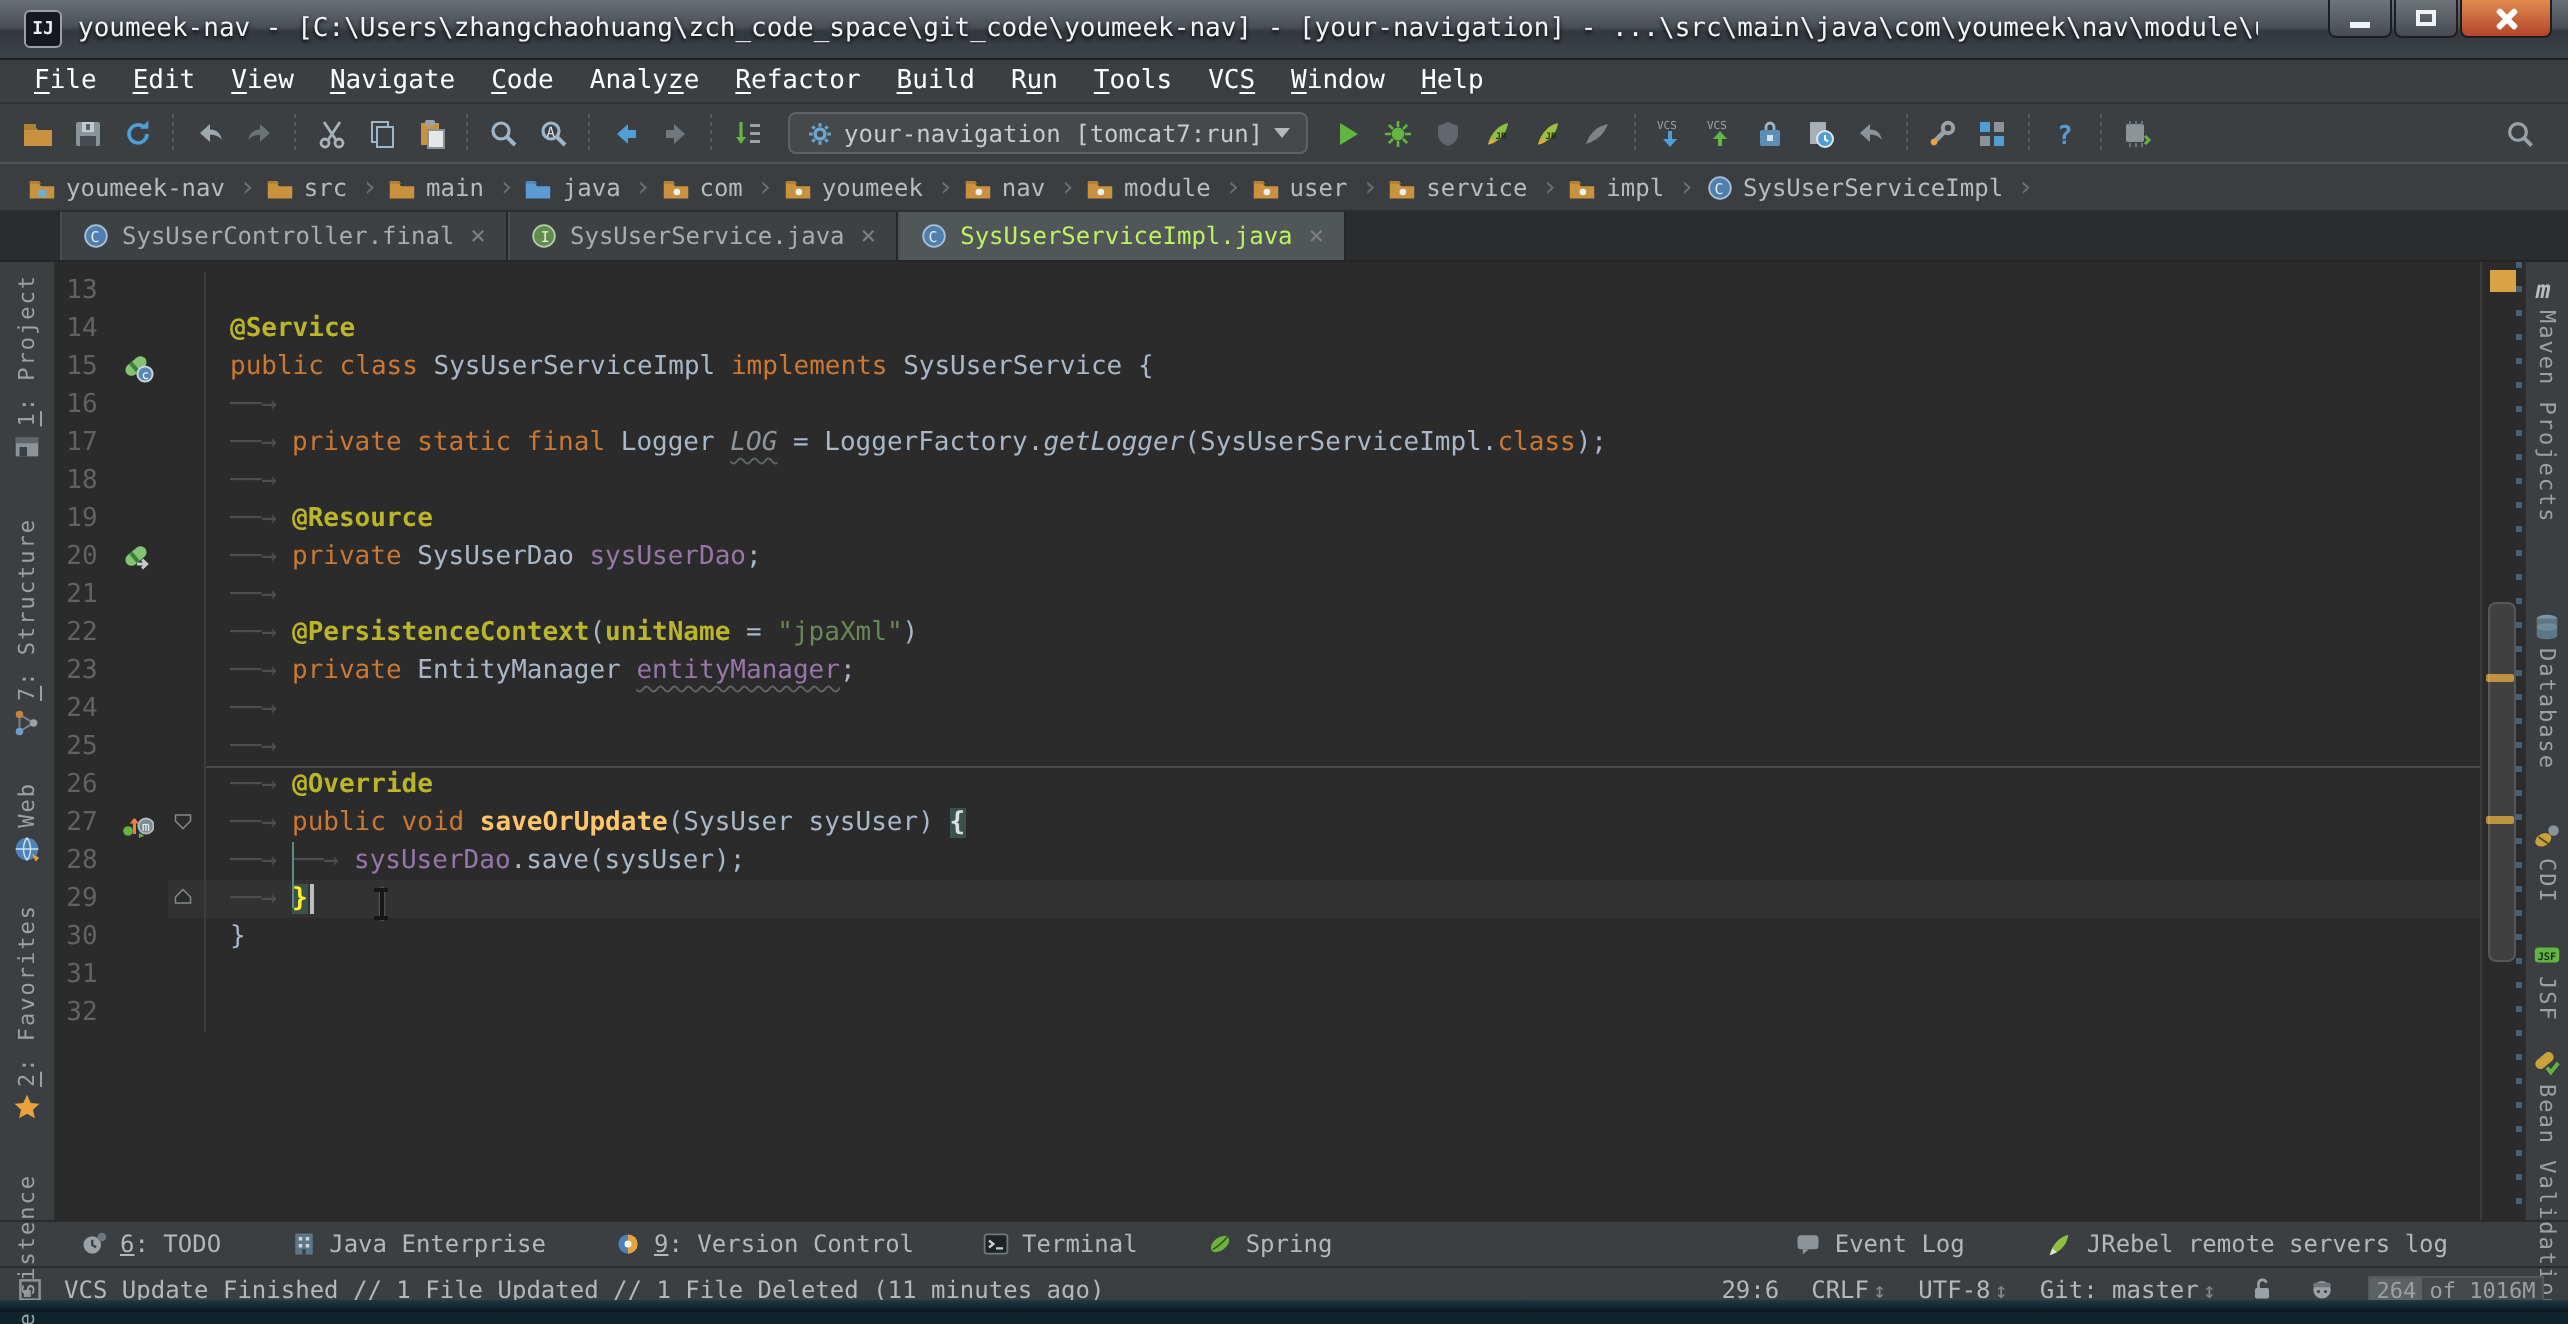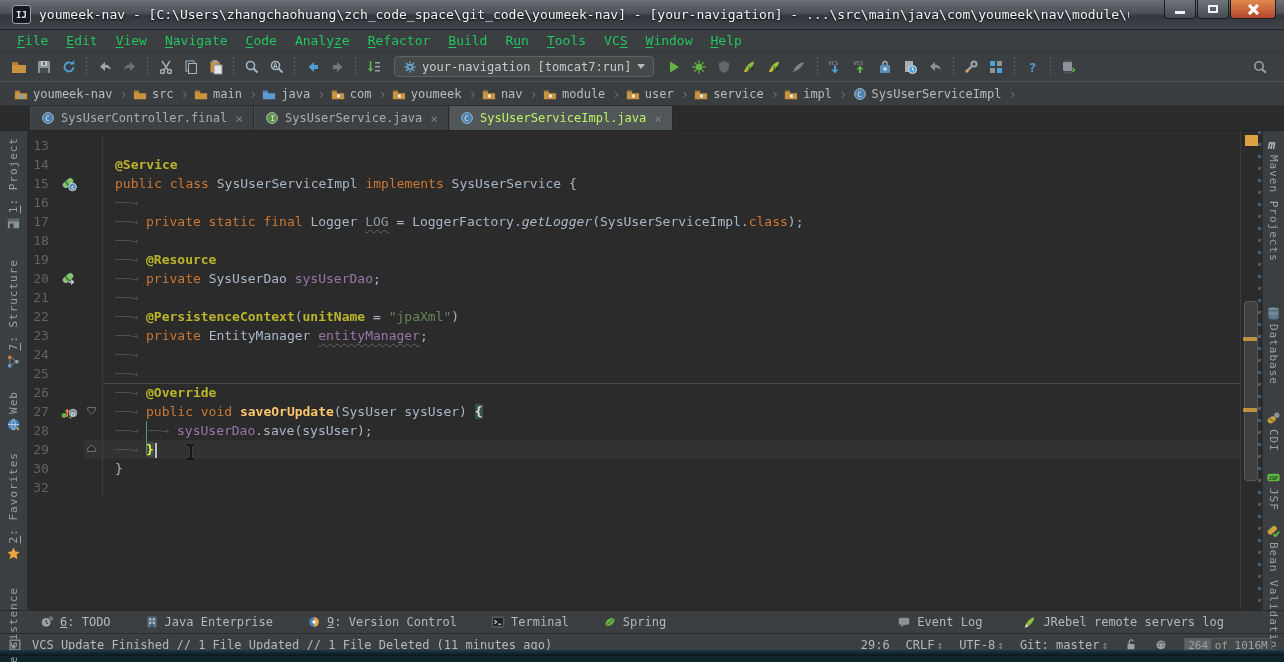--- a/index.html
+++ b/index.html
@@ -26,21 +26,21 @@
   .wc.close { width:46px; background:linear-gradient(180deg,#e08a4e,#b4452c); }
   .wc .minbar { width:10px; height:3px; background:#f0f3f5; margin-top:6px; }
   .wc .maxbox { width:10px; height:8px; border:2px solid #f0f3f5; }
   .wc .x1,.wc .x2 { position:absolute; width:13px; height:3px; background:#fff;
     border-radius:1px; top:8px; }
   .wc .x1{ transform:rotate(45deg);} .wc .x2{ transform:rotate(-45deg);}
 
   
   .menubar { height:22px; display:flex; align-items:center; gap:0;
     background:#3c3f41; border-bottom:1px solid #323537; padding-left:8px; }
-  .menu-item { color:#22c55e; font-size:13px; padding:1px 9px; cursor:default; }
+  .menu-item { color:#ffffff; font-size:13px; padding:1px 9px; cursor:default; }
   .menu-item u { text-underline-offset:2px; }
 
   
   .toolbar { height:30px; display:flex; align-items:center; background:#3c3f41;
     border-bottom:1px solid #515456; padding-left:6px; position:relative; }
   .tb-icon { width:25px; height:24px; display:flex; align-items:center;
     justify-content:center; border-radius:3px; }
   .tb-sep { width:1px; height:20px; margin:0 5px;
     background:repeating-linear-gradient(180deg,#5a5e60 0 2px, transparent 2px 4px); }
   .combo { height:21px; display:flex; align-items:center; gap:5px; margin:0 8px;
@@ -93,21 +93,21 @@
   .row.sep .codeline { box-shadow:inset 0 1px 0 #47494b; }
 
   .tk-kw { color:#cc7832; }
   .tk-ann { color:#bbb529;font-weight:bold; }
   .tk-str { color:#6a8759; }
   .tk-txt { color:#a9b7c6; }
   .tk-meth { color:#ffc66b; font-weight:bold; }
   .tk-field { color:#9876aa; }
   .tk-fieldw { color:#9876aa; text-decoration:underline wavy #5f6566 1px;
     text-underline-offset:3px; }
-  .tk-sfield { color:#8e969c; 
+  .tk-sfield { color:#8e969c; font-style:italic;
     text-decoration:underline wavy #5f6566 1px; text-underline-offset:3px; }
   .tk-smeth { color:#a9b7c6; font-style:italic; }
   .tk-bracehl { background:#3b514d; color:#d8e0e0; font-weight:bold; }
   .tk-bracey { background:#3b514d; color:#ffef28; font-weight:bold; }
   .tk-tab { display:inline-block; width:31px; color:#4b4f51; overflow:hidden;
     vertical-align:top; }
   .tk-caret { display:inline-block; width:2px; height:15px; background:#bcbec0;
     vertical-align:middle; margin-left:1px; }
 
   .scope-line { position:absolute; width:1px; background:#5c8a85; left:118px; }
@@ -803,20 +803,26 @@
                 <polygon points="1,10 11,10 11,6 6,1 1,6" fill="#2b2b2b" stroke="#858a8d"></polygon>
               </svg>
             </span>
             <span class="codeline"><span class="tk-tab">──→</span><span class="tk-bracey">}</span><span class="tk-caret"></span></span>
           </div>
           <div class="row">
             <span class="ln">30</span>
             <span class="gic"></span>
             <span class="foldc"></span>
             <span class="codeline"><span class="tk-txt">}</span></span>
+          </div>
+          <div class="row">
+            <span class="ln">31</span>
+            <span class="gic"></span>
+            <span class="foldc"></span>
+            <span class="codeline"></span>
           </div>
           <div class="row">
             <span class="ln">32</span>
             <span class="gic"></span>
             <span class="foldc"></span>
             <span class="codeline"></span>
           </div>
           <div class="scope-line" style="top: 290px; height: 33px;"></div>
           <div class="ibeam" style="left: 158px; top: 313px;"></div>
         </div>

